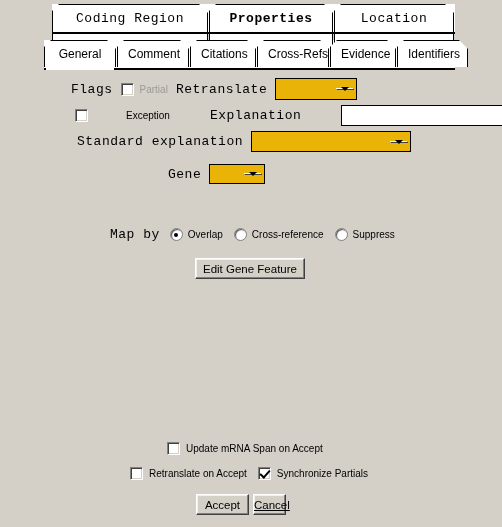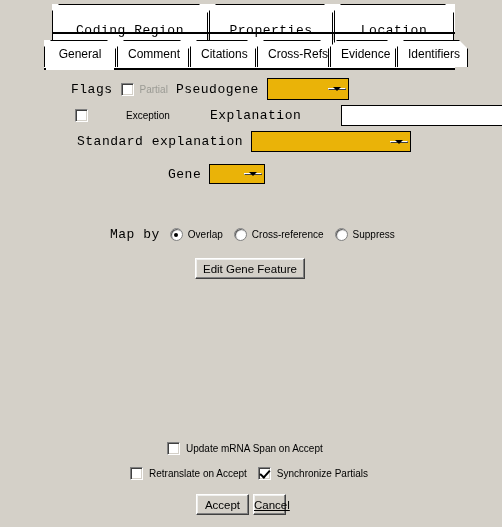--- a/index.html
+++ b/index.html
@@ -47,21 +47,21 @@
     cursor: default;
     
     clip-path: polygon(0 100%, 0 7px, 7px 0, calc(100% - 9px) 0, 100% 9px, 100% 100%);
   }
   .tab-outer {
     height: 44px;
     line-height: 28px;
     font-family: "Liberation Mono", "DejaVu Sans Mono", monospace;
     font-size: 13px;
     letter-spacing: 1px;
-    padding: 12px 16px;
+    padding: 0 16px;
     margin-right: 1px;
   }
   .tab-inner {
     height: 27px;
     line-height: 27px;
     font-family: "Liberation Sans", sans-serif;
     font-size: 12px;
     padding: 0 10px;
     margin-right: 1px;
   }
@@ -214,38 +214,38 @@
     cursor: pointer;
     padding: 0;
   }
 </style>
 </head>
 <body>
 
 <div class="tabstrip-bg" style="top:4px;left:52px;width:403px;height:29px;"></div>
 
 <div class="tabrow tabrow-outer">
-  <div class="tab tab-outer mono" style="width:156px;">Coding Region</div><div class="tab tab-outer mono" style="width:124px;">Properties</div><div class="tab tab-outer mono" style="width:120px;">Location</div>
+  <div class="tab tab-outer mono" style="width:156px;">Coding Region</div><div class="tab tab-outer mono" style="width:124px;font-weight:bold;">Properties</div><div class="tab tab-outer mono" style="width:120px;">Location</div>
 </div>
 <div class="tab-underline outer"></div>
 
 <div class="tabstrip-bg" style="top:40px;left:44px;width:411px;height:29px;"></div>
 
 <div class="tabrow tabrow-inner">
   <div class="tab tab-inner active" style="width:72px;">General</div><div class="tab tab-inner" style="width:72px;">Comment</div><div class="tab tab-inner" style="width:66px;">Citations</div><div class="tab tab-inner" style="width:72px;">Cross-Refs</div><div class="tab tab-inner" style="width:66px;">Evidence</div><div class="tab tab-inner" style="width:71px;">Identifiers</div>
 </div>
 <div class="tab-underline inner"></div>
 
 <div style="position:absolute;top:67px;left:46px;width:68px;height:3px;background:#ffffff;"></div>
 
 <div class="row" style="top:78px;left:71px;">
   <span class="mono">Flags</span>
   <span class="cb" style="margin-left:8px;"></span>
   <span class="sans disabled" style="margin-left:6px;">Partial</span>
-  <span class="mono" style="margin-left:8px;">Pseudogene</span>
+  <span class="mono" style="margin-left:8px;">Retranslate</span>
   <span class="combo" style="margin-left:8px;width:82px;height:22px;">
     <span class="val"></span>
     <span class="arrow"></span>
   </span>
 </div>
 
 <div class="row" style="top:105px;left:75px;gap:32px;">
   <span class="cb"></span>
   <span class="sans" style="margin-left:6px;">Exception</span>
   <span class="mono" style="margin-left:8px;">Explanation</span>

